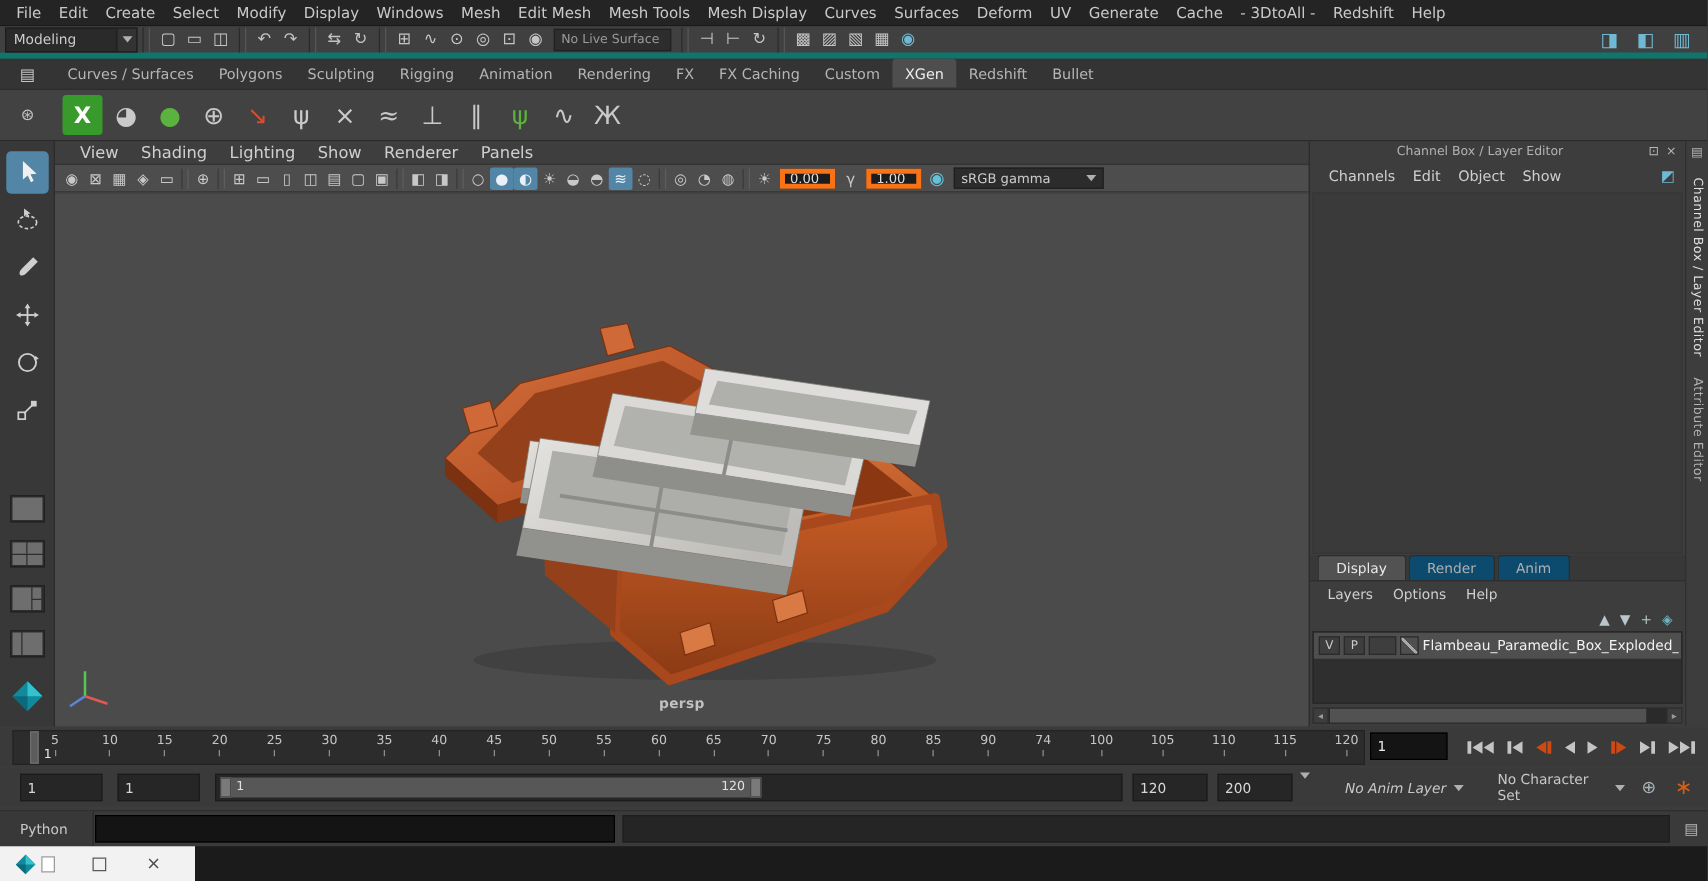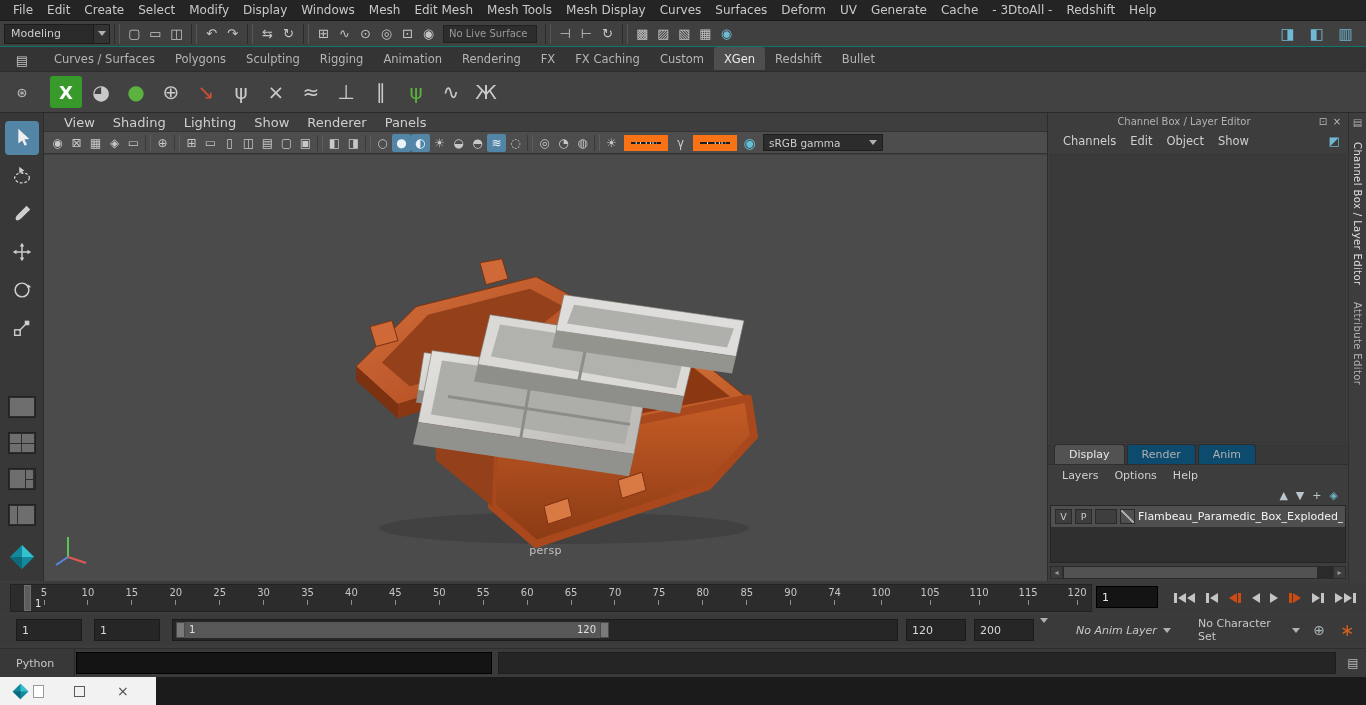--- a/index.html
+++ b/index.html
@@ -10,21 +10,21 @@
   }
   #app { position:absolute; inset:0; }
 
   
   .menubar { position:absolute; left:0; top:0; width:1366px; height:21px; background:#242424;
     display:flex; align-items:center; padding-left:6px; border-bottom:1px solid #1a1a1a;}
   .menu-item { padding:0 7px; font-size:12px; color:#c9c9c9; line-height:21px; cursor:default; }
 
   
   .statusline { position:absolute; left:0; top:21px; width:1366px; height:26px; background:#404040;
-    display:flex; align-items:center; border-bottom:1px solid #0f766e; padding-left:4px; }
+    display:flex; align-items:center; border-bottom:5px solid #0f766e; padding-left:4px; }
   .menuset { width:106px; height:20px; background:#2a2a2a; border:1px solid #1c1c1c; display:flex;
     align-items:center; justify-content:space-between; padding:0 0 0 6px; font-size:11px; color:#ccc; }
   .menuset .ddbox { width:16px; height:100%; border-left:1px solid #1c1c1c; display:flex; align-items:center; justify-content:center; background:#333; }
   .dd-tri { width:0; height:0; border-left:4px solid transparent; border-right:4px solid transparent; border-top:5px solid #b0b0b0; }
   .sl-sep { width:6px; height:20px; margin:0 4px; border-left:1px solid #2b2b2b; border-right:1px solid #565656; }
   .icon-group { display:flex; align-items:center; }
   .sl-icon { width:21px; height:21px; display:flex; align-items:center; justify-content:center;
     font-size:13px; color:#c4c4c4; cursor:default; }
   .sl-icon.teal { color:#6fb9d4; }
   .live-field { width:94px; height:18px; background:#2d2d2d; border:1px solid #212121; font-size:10px;
@@ -70,30 +70,30 @@
     gap:2px; border-bottom:1px solid #333; flex:none; }
   .vp-menu { font-size:13px; color:#cfcfcf; padding:0 8px; }
   .vp-toolbar { height:22px; background:#4d4d4d; display:flex; align-items:center; padding-left:4px;
     border-bottom:1px solid #333; flex:none; }
   .vt-icons { display:flex; align-items:center; }
   .vticon { width:19px; height:18px; font-size:12px; color:#c8c8c8; display:flex; align-items:center;
     justify-content:center; flex:none; }
   .vticon.on { background:#5285a6; border-radius:2px; color:#eaf2f7; }
   .vticon.teal { color:#62c2d8; font-size:14px; }
   .vticon.vsep { width:6px; height:16px; margin:0 2px; border-left:1px solid #3a3a3a; border-right:1px solid #5e5e5e; font-size:0; }
-  .vt-field { width:44px; height:16px; background:#1c1c1c; border:7px solid #f97316; color:#ddd;
+  .vt-field { width:44px; height:16px; background:#1c1c1c; border:4px solid #f97316; color:#ddd;
     font-size:10.5px; padding:0 4px; margin:0 3px; font-family:inherit; }
   .vt-dd { min-width:120px; height:17px; background:#2c2c2c; border:1px solid #1e1e1e; display:flex;
     align-items:center; justify-content:space-between; padding:0 5px; font-size:10.5px; color:#ccc; margin-left:4px; }
 
   .canvas { flex:1; background:#4b4b4b; position:relative; overflow:hidden; border-top:1px solid #404040; }
   .canvas svg.model { position:absolute; inset:0; width:100%; height:100%; }
   .axis-gizmo { position:absolute; left:8px; bottom:14px; }
-  .persp { position:absolute; left:50%; bottom:24px; transform:translateX(-50%); font-size:11px;
-    color:#c2c2c2; font-weight:normal; letter-spacing:0.3px; }
+  .persp { position:absolute; left:50%; bottom:12px; transform:translateX(-50%); font-size:11px;
+    color:#c2c2c2; font-weight:bold; letter-spacing:0.3px; }
 
   
   .right-panel { position:absolute; left:1047px; top:0; width:301px; height:468px; background:#3d3d3d;
     border-left:1px solid #2c2c2c; display:flex; flex-direction:column; }
   .cb-title { height:16px; display:flex; align-items:center; padding:0 4px; flex:none; }
   .cb-title-text { flex:1; text-align:center; font-size:10px; color:#b2b2b2; }
   .cb-tbtn { width:14px; height:14px; font-size:10px; color:#b8b8b8; display:flex; align-items:center; justify-content:center; }
   .cb-menus { height:24px; display:flex; align-items:center; gap:4px; padding:0 8px; flex:none; }
   .cb-menu { font-size:11.5px; color:#cfcfcf; padding:0 7px; }
   .cb-opt-icon { margin-left:auto; font-size:12px; color:#6fb9d4; }

